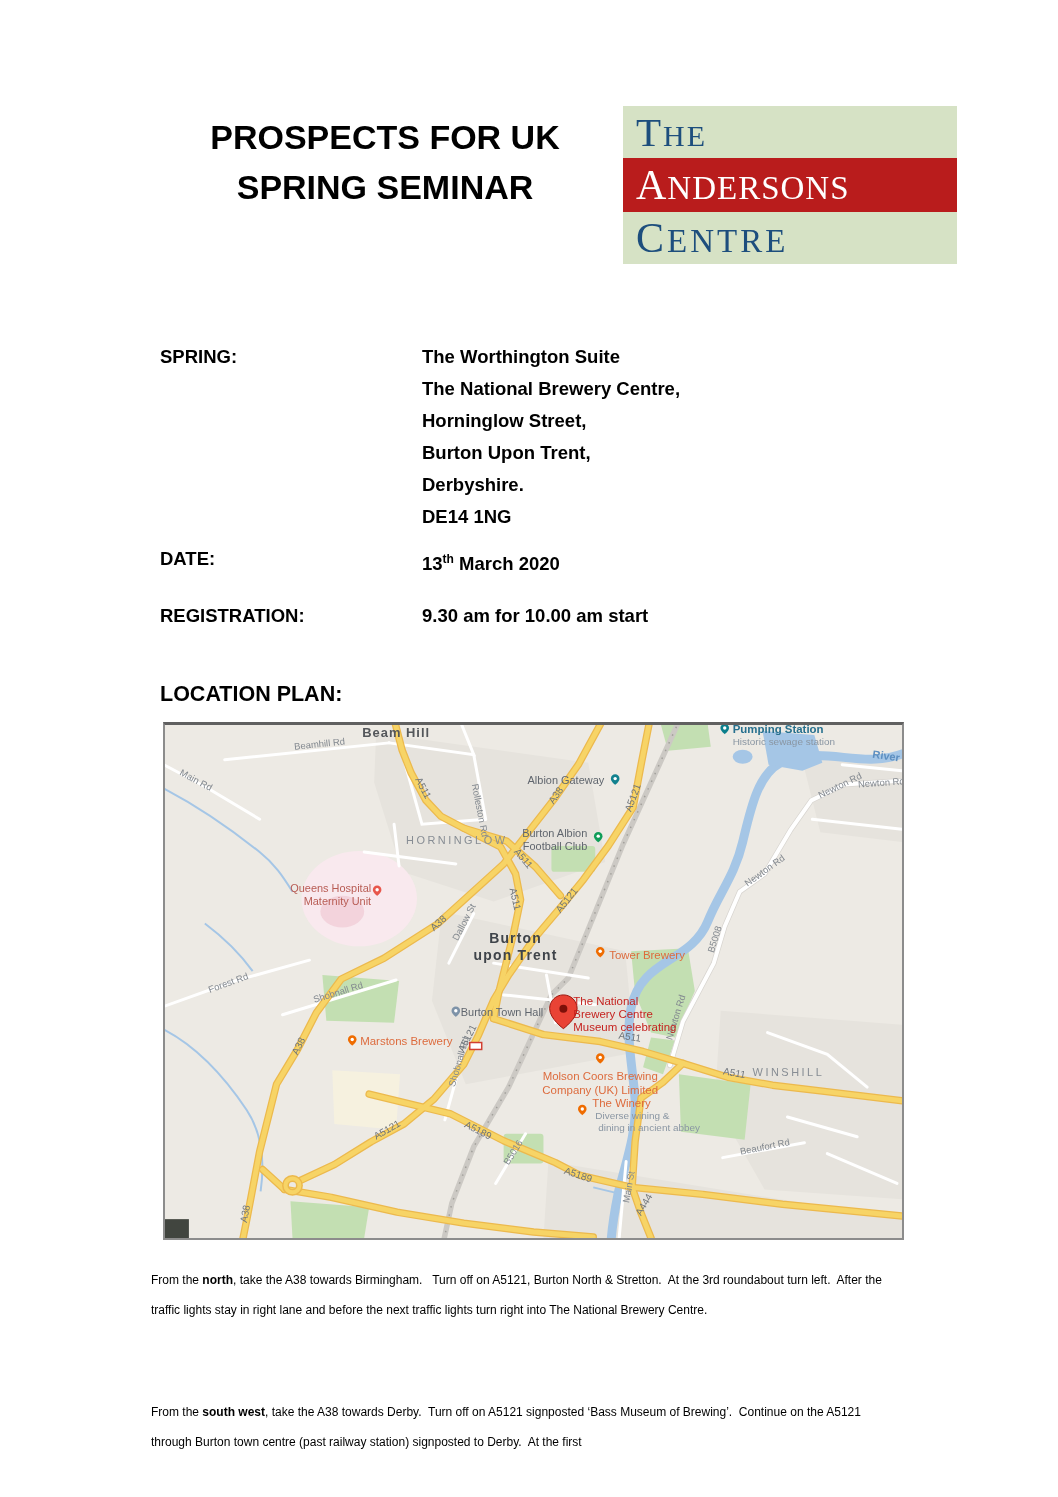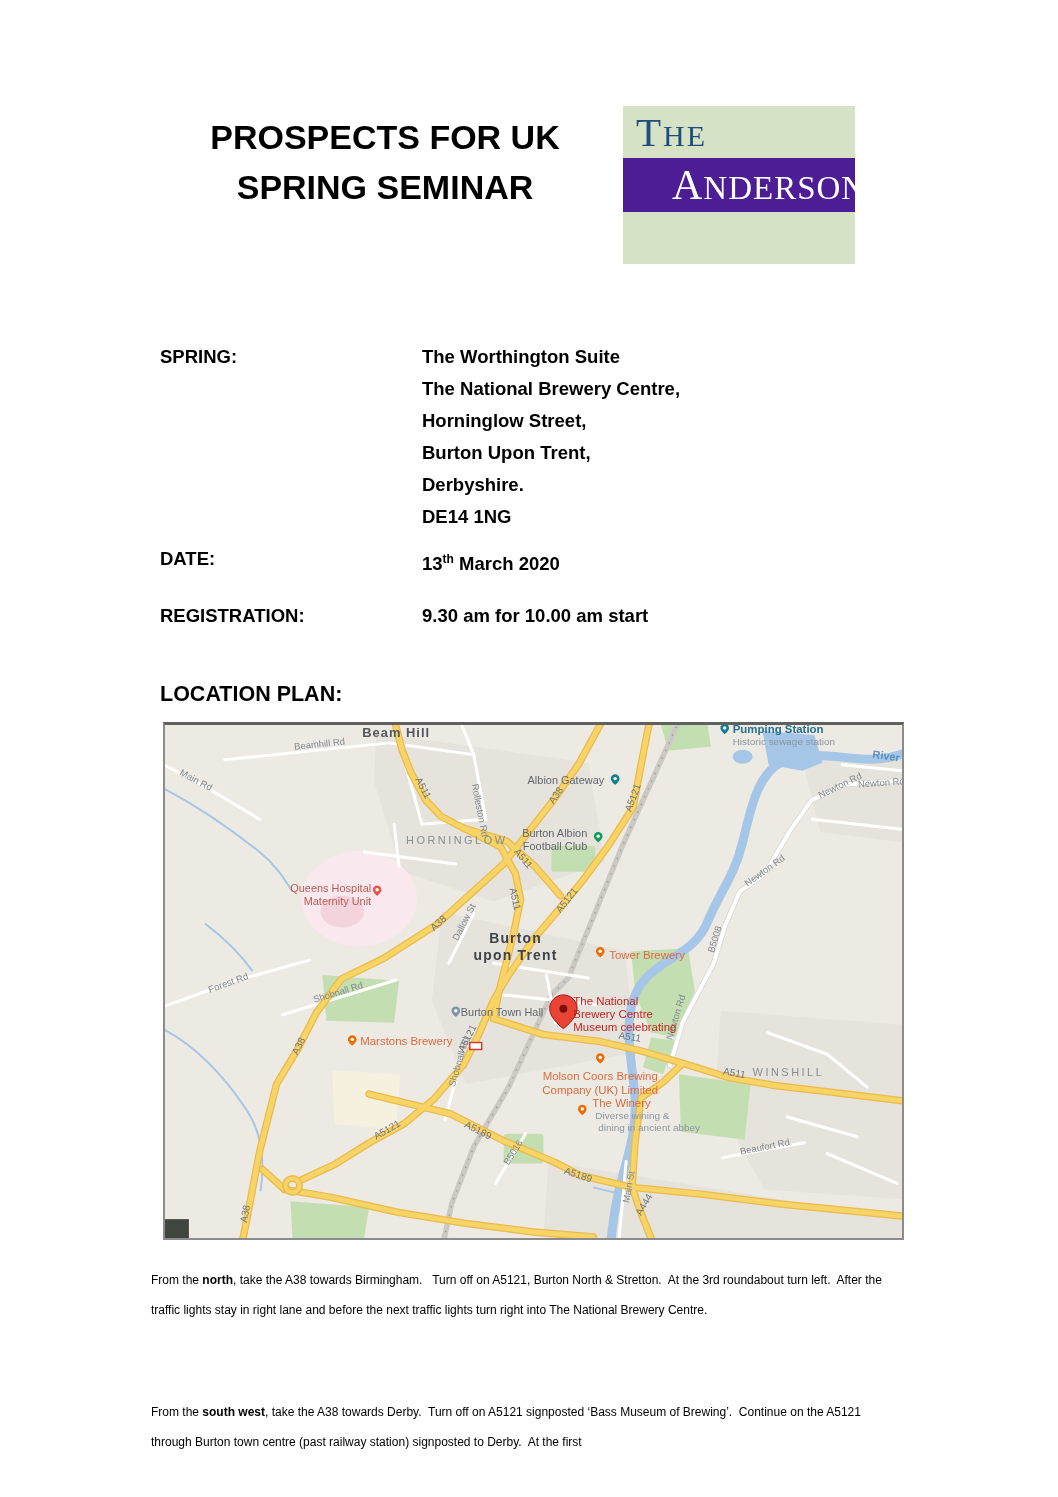--- a/index.html
+++ b/index.html
@@ -7,28 +7,28 @@
   .page {
     position:relative; width:1058px; height:1497px; background:#ffffff;
     font-family:"Liberation Sans", sans-serif; color:#000; overflow:hidden;margin-top:48px;
   }
   
   .title {
     position:absolute; left:170px; top:64px; width:430px;
     font-size:34px; font-weight:bold; line-height:50px; text-align:center; color:#000;
   }
   .logo {
-    position:absolute; left:623px; top:58px; width:232px; height:158px;
+    position:absolute; left:623px; top:58px; width:334px; height:158px;
     background:#d6e2c5; font-family:"Liberation Serif", serif;
   }
   .logo-line { display:block; padding-left:13px; color:#1d4e7d; letter-spacing:2px; }
   .logo-line::first-letter { font-size:42px; }
   .logo-r1 { font-size:30px; line-height:52px; height:52px; }
   .logo-r1::first-letter { font-size:41px; }
-  .logo-band { height:54px; background:#4c1d95;padding-left:36px; }
+  .logo-band { height:54px; background:#b91c1c; }
   .logo-r2 { font-size:33px; line-height:54px; color:#ffffff; letter-spacing:1px; }
   .logo-r3 { font-size:33px; line-height:52px; height:52px; letter-spacing:3px; }
   
   .row-label { position:absolute; left:160px; font-size:18.5px; font-weight:bold; line-height:32px; }
   .row-value { position:absolute; left:422px; font-size:18.5px; font-weight:bold; line-height:32px; }
   sup { font-size:12px; vertical-align:7px; }
   
   .loc-heading { position:absolute; left:160px; top:634px; font-size:21.5px; font-weight:bold; }
   .map-frame {
     position:absolute; left:163px; top:674px; width:741px; height:518px;
@@ -73,20 +73,21 @@
   <div class="title">
     <div>PROSPECTS FOR UK</div>
     <div>SPRING SEMINAR</div>
   </div>
 
   <div class="logo">
     <div class="logo-line logo-r1">THE</div>
     <div class="logo-band">
       <div class="logo-line logo-r2">ANDERSONS</div>
     </div>
+    <div class="logo-line logo-r3">CENTRE</div>
   </div>
 
   <div class="row-label" style="top:293px">SPRING:</div>
   <div class="row-value" style="top:293px">
     <div>The Worthington Suite</div>
     <div>The National Brewery Centre,</div>
     <div>Horninglow Street,</div>
     <div>Burton Upon Trent,</div>
     <div>Derbyshire.</div>
     <div>DE14 1NG</div>

